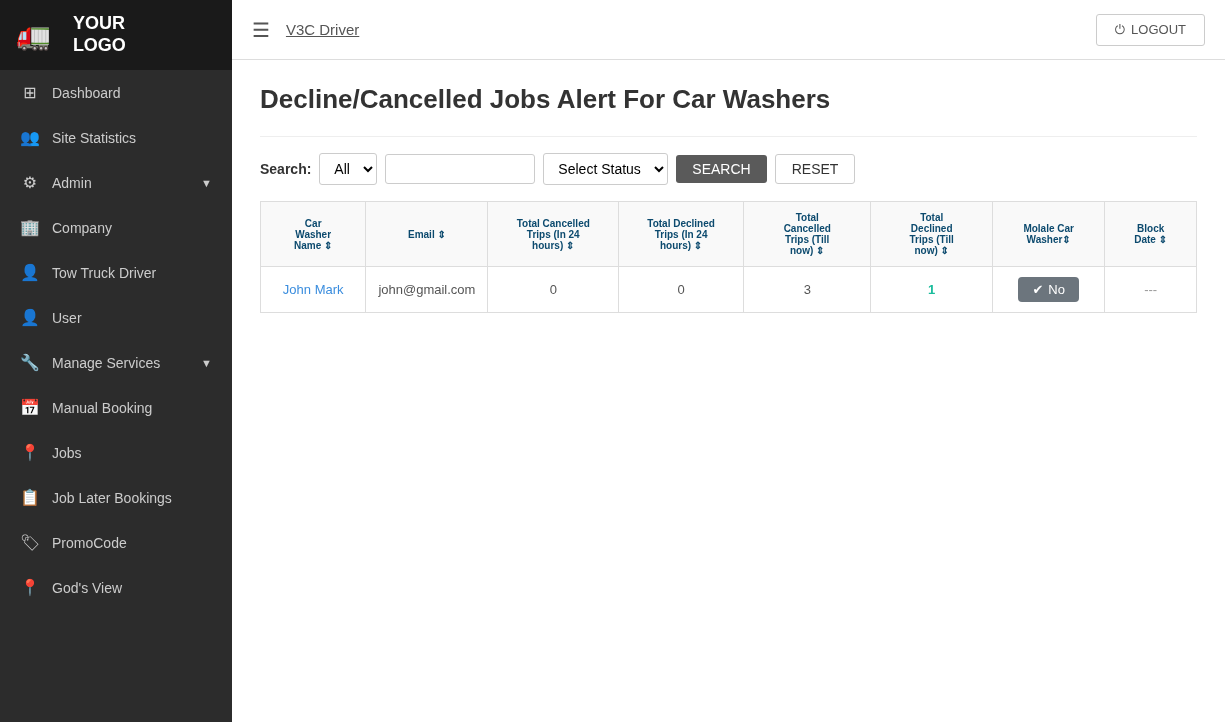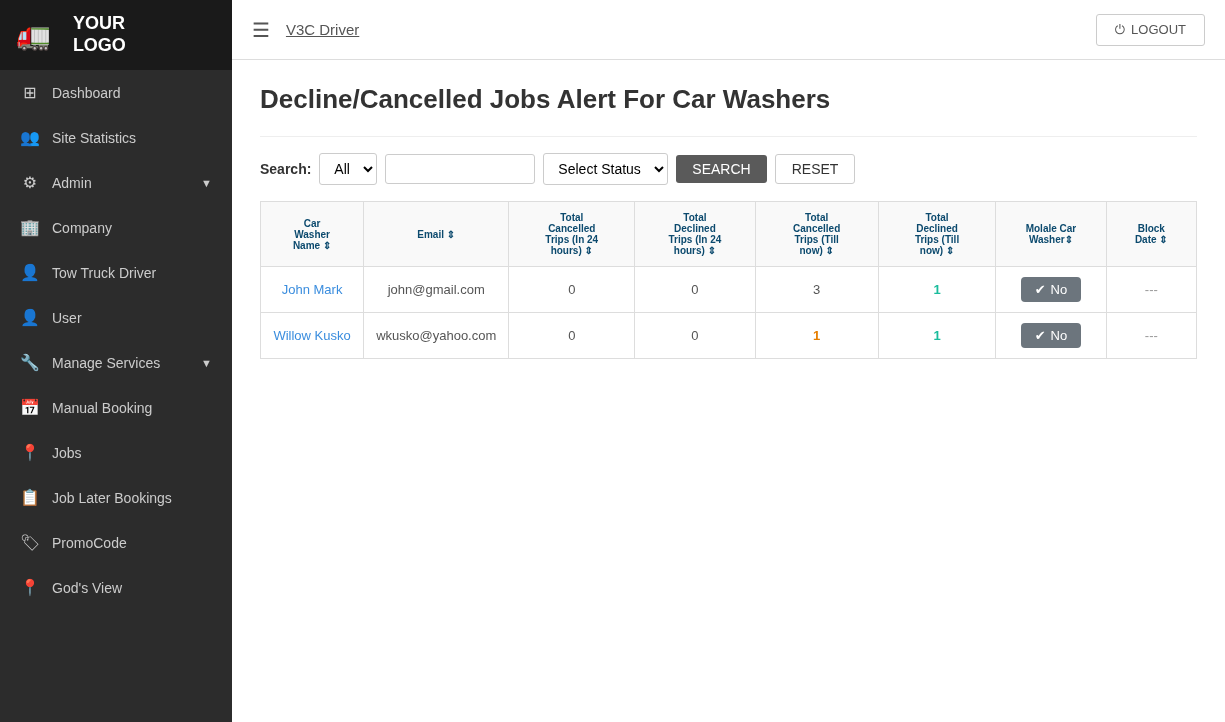--- a/index.html
+++ b/index.html
@@ -359,34 +359,18 @@
       <td>0</td>
       <td class="">3</td>
       <td class="teal">1</td>
       <td>
         <button class="btn-no">
           <span class="check-icon">✔</span> No
         </button>
       </td>
       <td class="dashes">---</td>
     </tr>
-            <tr>
-      <td class="left">
-        <a class="link">Willow Kusko</a>
-      </td>
-      <td class="left">wkusko@yahoo.com</td>
-      <td>0</td>
-      <td>0</td>
-      <td class="orange">1</td>
-      <td class="teal">1</td>
-      <td>
-        <button class="btn-no">
-          <span class="check-icon">✔</span> No
-        </button>
-      </td>
-      <td class="dashes">---</td>
-    </tr>
           </tbody>
       </table>
     </div>
 
   </div>
 </div>
 
 </body></html>

